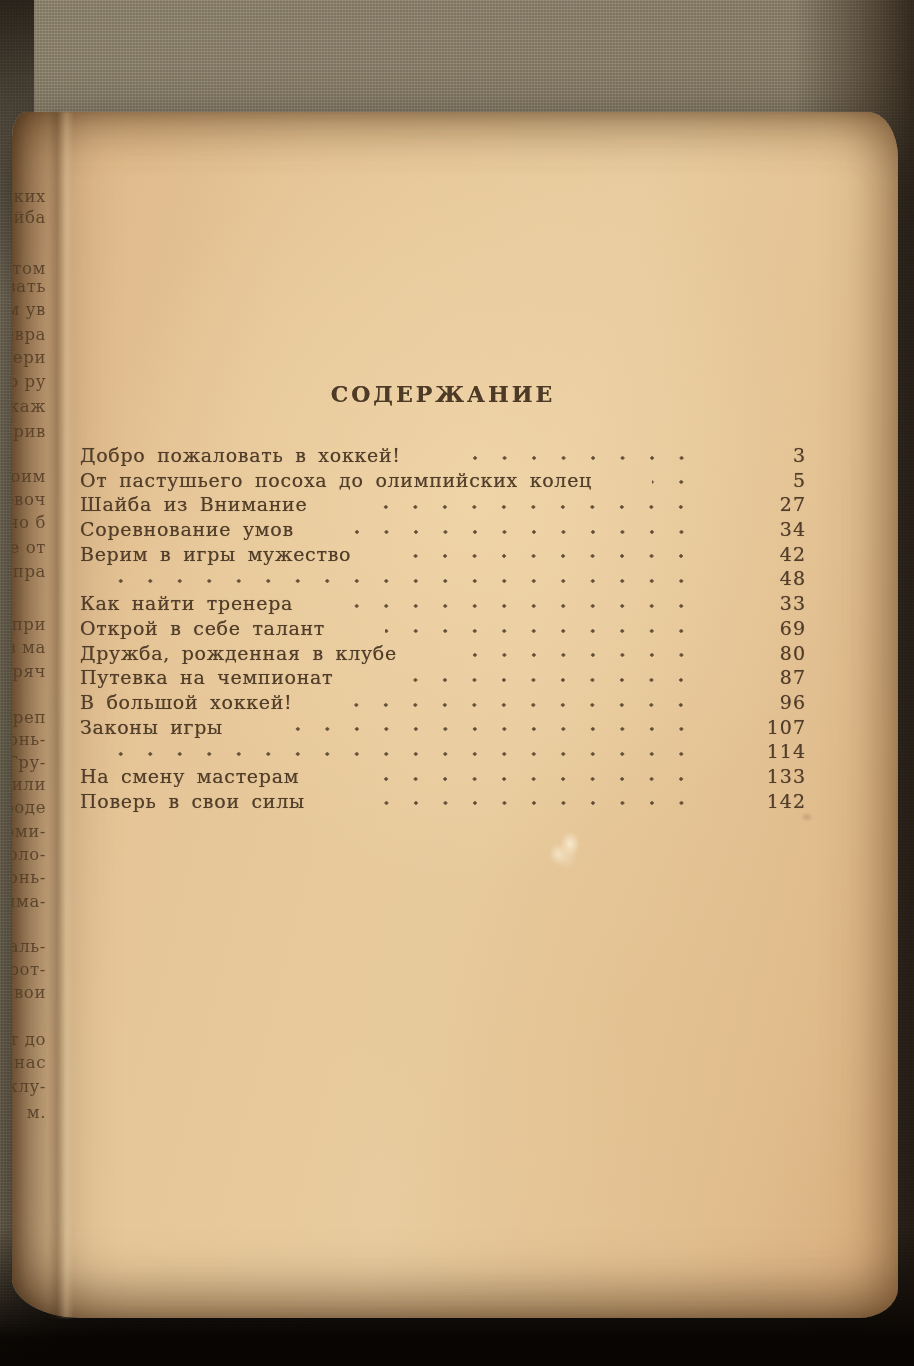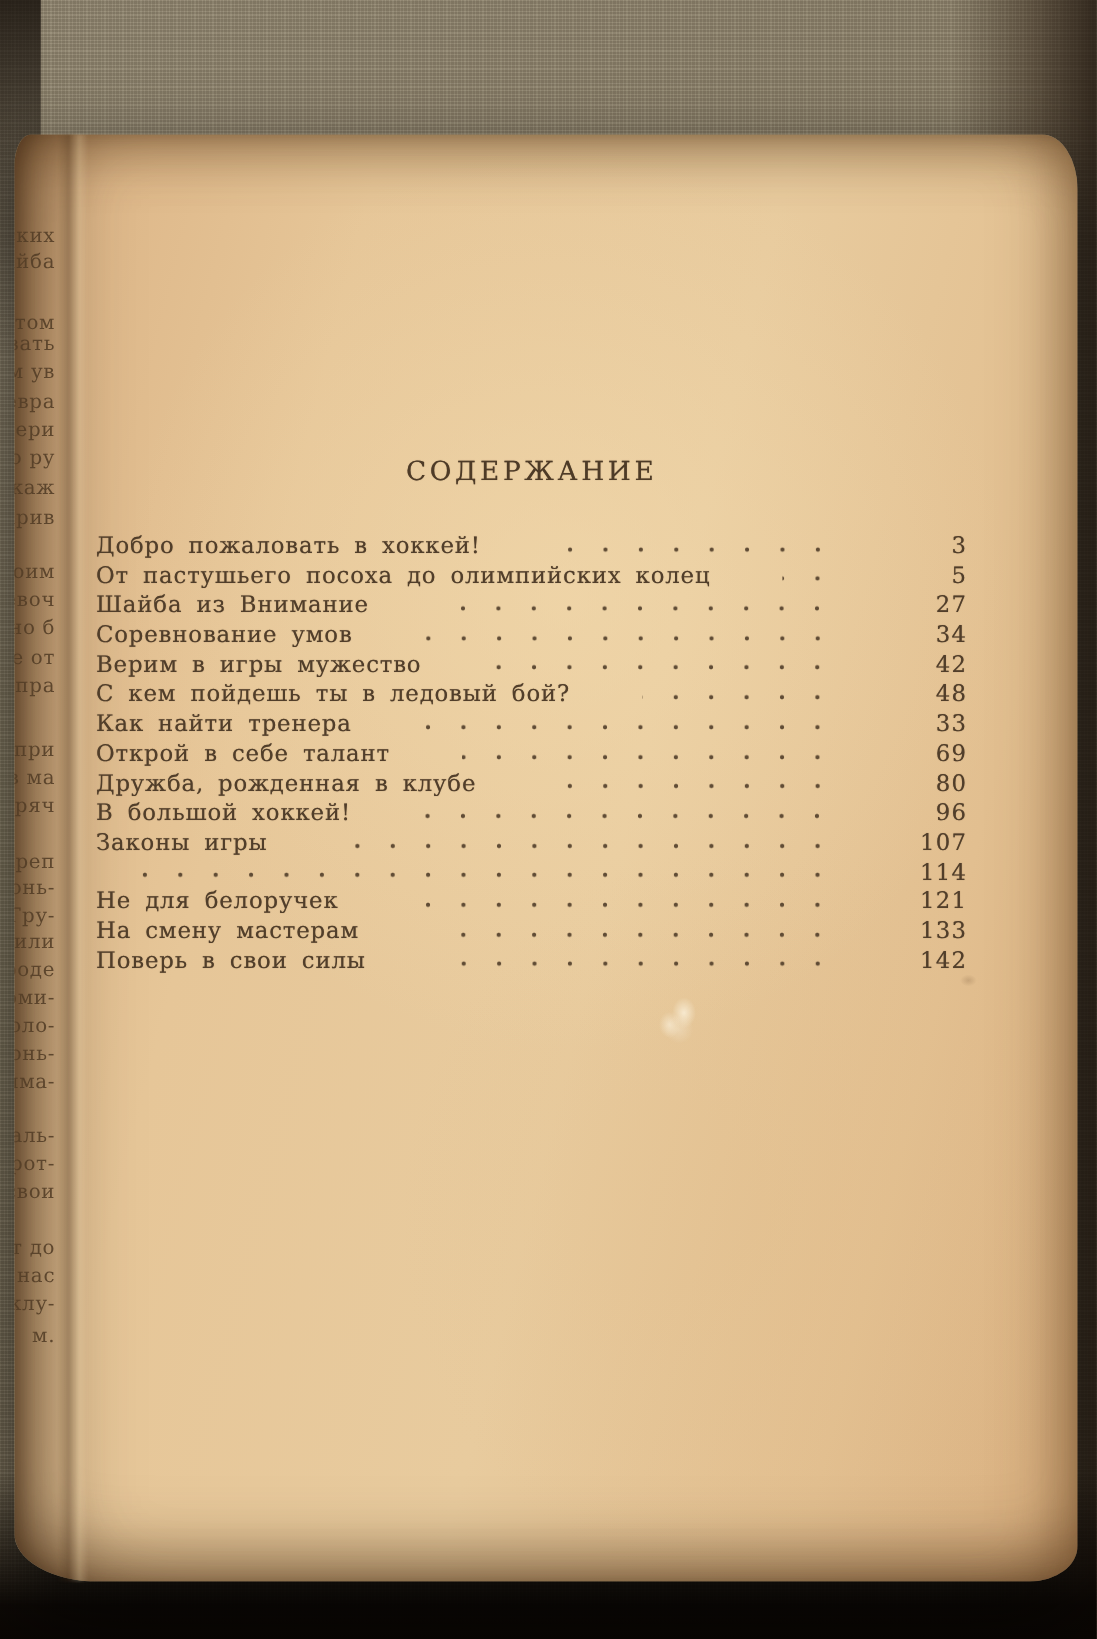--- a/index.html
+++ b/index.html
@@ -60,21 +60,21 @@
     font-size:16.5px;line-height:21px;letter-spacing:.6px;
     color:rgba(82,60,37,.88);
     filter:blur(.3px);
     white-space:nowrap;
   }
 
   
   .toc-title{
     position:absolute;left:68px;top:269px;width:726px;margin:0;
     text-align:center;
-    font-size:22px;font-weight:normal;letter-spacing:3px;
+    font-size:22px;font-weight:bold;letter-spacing:3px;
     color:#4e3b27;
     text-shadow:0 0 .6px rgba(78,59,39,.7);
   }
   .toc-list{
     position:absolute;left:68px;top:331px;width:726px;
     margin:0;padding:0;list-style:none;
   }
   .toc-row{
     display:flex;align-items:baseline;
     height:24.7px;line-height:24.7px;
@@ -182,57 +182,56 @@
           <span class="entry-title">Соревнование  умов</span>
           <span class="leader"></span>
           <span class="entry-page">34</span>
         </li>
         <li class="toc-row">
           <span class="entry-title">Верим в игры мужество</span>
           <span class="leader"></span>
           <span class="entry-page">42</span>
         </li>
         <li class="toc-row">
-          <span class="entry-title">С кем пойдешь ты в ледовый бой?</span>
           <span class="leader"></span>
           <span class="entry-page">48</span>
         </li>
         <li class="toc-row">
           <span class="entry-title">Как найти тренера</span>
           <span class="leader"></span>
           <span class="entry-page">33</span>
         </li>
         <li class="toc-row">
           <span class="entry-title">Открой в себе талант</span>
           <span class="leader"></span>
           <span class="entry-page">69</span>
         </li>
         <li class="toc-row">
           <span class="entry-title">Дружба, рожденная в клубе</span>
           <span class="leader"></span>
           <span class="entry-page">80</span>
         </li>
         <li class="toc-row">
+          <span class="entry-title">Путевка на чемпионат</span>
+          <span class="leader"></span>
+          <span class="entry-page">87</span>
+        </li>
+        <li class="toc-row">
           <span class="entry-title">В большой хоккей!</span>
           <span class="leader"></span>
           <span class="entry-page">96</span>
         </li>
         <li class="toc-row">
           <span class="entry-title">Законы  игры</span>
           <span class="leader"></span>
           <span class="entry-page">107</span>
         </li>
         <li class="toc-row">
           <span class="leader"></span>
           <span class="entry-page">114</span>
-        </li>
-        <li class="toc-row">
-          <span class="entry-title">Не для белоручек</span>
-          <span class="leader"></span>
-          <span class="entry-page">121</span>
         </li>
         <li class="toc-row">
           <span class="entry-title">На смену мастерам</span>
           <span class="leader"></span>
           <span class="entry-page">133</span>
         </li>
         <li class="toc-row">
           <span class="entry-title">Поверь в свои силы</span>
           <span class="leader"></span>
           <span class="entry-page">142</span>

